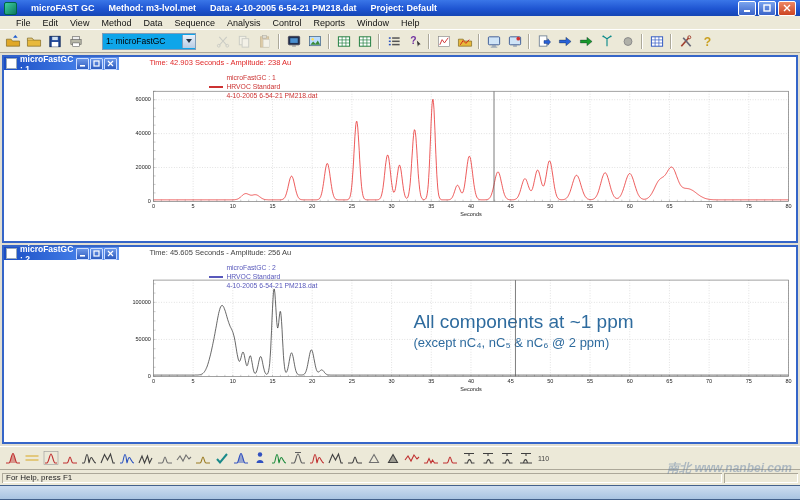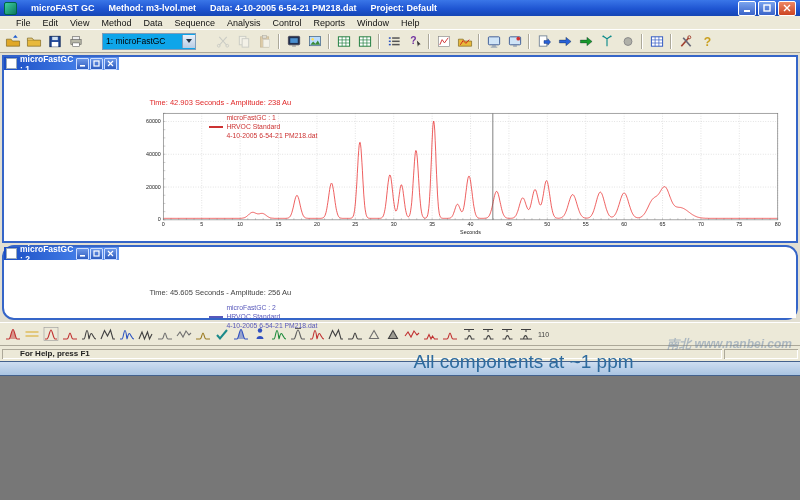--- a/index.html
+++ b/index.html
@@ -1,16 +1,16 @@
 <!DOCTYPE html>
 <html><head>
 <meta charset="utf-8">
 <style>
   html,body{margin:0;padding:0;background:#777;}
-  .screen{position:relative;width:800px;height:376px;overflow:hidden;background:#ece9d8;
+  .screen{position:relative;width:800px;height:500px;overflow:hidden;background:#ece9d8;
     font-family:"Liberation Sans",sans-serif;display:flex;flex-direction:column;
     -webkit-font-smoothing:antialiased;}
 
   
   .titlebar{height:16px;flex:0 0 16px;display:flex;align-items:center;gap:14px;padding:0 4px;
     background:linear-gradient(180deg,#3a76e8 0%,#1f55d2 55%,#1546b4 100%);color:#fff;
     font-size:9px;font-weight:bold;}
   .titlebar .tseg{white-space:nowrap;}
   .app-icon{width:11px;height:11px;border-radius:2px;flex:0 0 11px;
     background:linear-gradient(135deg,#3fd0a0,#0c7a60);border:1px solid #064;}
@@ -36,29 +36,29 @@
     align-items:center;font-size:8.5px;margin:0 16px;color:#000;}
   .combo .cv{flex:1;padding-left:3px;white-space:nowrap;overflow:hidden;}
   .combo .ca{width:12px;height:13px;background:linear-gradient(180deg,#e8f0fa,#b8cce4);
     border-left:1px solid #7f9db9;display:flex;align-items:center;justify-content:center;}
   .combo .ca::after{content:"";border:3px solid transparent;border-top:4px solid #234;margin-top:3px;}
 
   
   .mdi{flex:1;padding:2px;display:flex;flex-direction:column;background:#e2dfd2;min-height:0;}
   .child{display:flex;flex-direction:row;border:2px solid #3565c8;background:#fff;min-height:0;}
   .win1{flex:0 0 184px;}
-  .win2{flex:1;margin-top:2px;border-radius:12px;}
+  .win2{flex:1;margin-top:2px;}
   .ctitle{height:13px;flex:0 0 13px;display:flex;align-items:center;gap:3px;padding:0 2px;
     background:linear-gradient(90deg,#1b4ec4,#3f79e4 60%,#5f93ee);color:#fff;font-size:8.5px;font-weight:bold;}
   .cicon{width:9px;height:9px;background:#fff;border:1px solid #9ab;flex:0 0 9px;}
   .cbtns{margin-left:auto;display:flex;gap:1px;}
   .cbtn{width:11px;height:10px;border-radius:1px;border:1px solid #cdf;
     background:linear-gradient(180deg,#6b96e6,#2d5cc0);display:flex;align-items:center;justify-content:center;}
   .cbtn svg{display:block;}
-  .cbody{position:relative;flex:1;background:#fff;min-height:0;margin-top:40px;}
+  .cbody{position:relative;flex:1;background:#fff;min-height:0;}
   .cstatus{position:absolute;top:1px;left:0;right:0;height:11px;font-size:7.5px;padding-left:30px;}
   .win1 .cstatus{color:#e02828;}
   .win2 .cstatus{color:#444;}
   .plot{position:absolute;top:13px;left:2px;right:2px;background:#fff;}
   .win1 .plot{bottom:3px;}
   .win2 .plot{bottom:30px;}
   .plot svg{position:absolute;inset:0;width:100%;height:100%;z-index:1;}
   .legend{position:absolute;left:88px;top:4px;font-size:6.8px;line-height:1.3;z-index:2;}
   .legend div{padding-left:17px;white-space:nowrap;}
   .legend .li2{padding-left:0;display:flex;}
@@ -68,22 +68,22 @@
   .annotation .a2{font-size:13px;}
 
   
   .peakbar{height:22px;flex:0 0 22px;display:flex;align-items:center;background:#ece9d8;
     border-top:1px solid #fff;padding:0 4px;gap:2px;}
   .pk{width:17px;height:17px;display:inline-flex;align-items:center;justify-content:center;}
 
   
   .statusbar{height:13px;flex:0 0 13px;display:flex;align-items:center;background:#ece9d8;
     border-top:1px solid #aca899;font-size:8px;color:#222;padding:1px 2px;gap:2px;}
-  .sb-main{flex:1;height:10px;line-height:10px;padding-left:18px;
-    box-shadow:inset 1px 1px 0 #aca899, inset -1px -1px 0 #fff;font-weight:bold;}
+  .sb-main{flex:1;height:10px;line-height:10px;padding-left:4px;
+    box-shadow:inset 1px 1px 0 #aca899, inset -1px -1px 0 #fff;}
   .sb-pane{width:74px;height:10px;box-shadow:inset 1px 1px 0 #aca899, inset -1px -1px 0 #fff;}
 
   
   .bottomstrip{height:15px;flex:0 0 15px;background:linear-gradient(180deg,#cdddf0,#a9c4e2);
     border:1px solid #43618c;border-left:0;border-right:0;box-sizing:border-box;}
   .watermark{position:absolute;right:8px;bottom:23px;font-size:12px;font-weight:bold;font-style:italic;
     color:rgba(95,125,165,.45);z-index:5;pointer-events:none;}
 </style>
 </head>
 <body>

